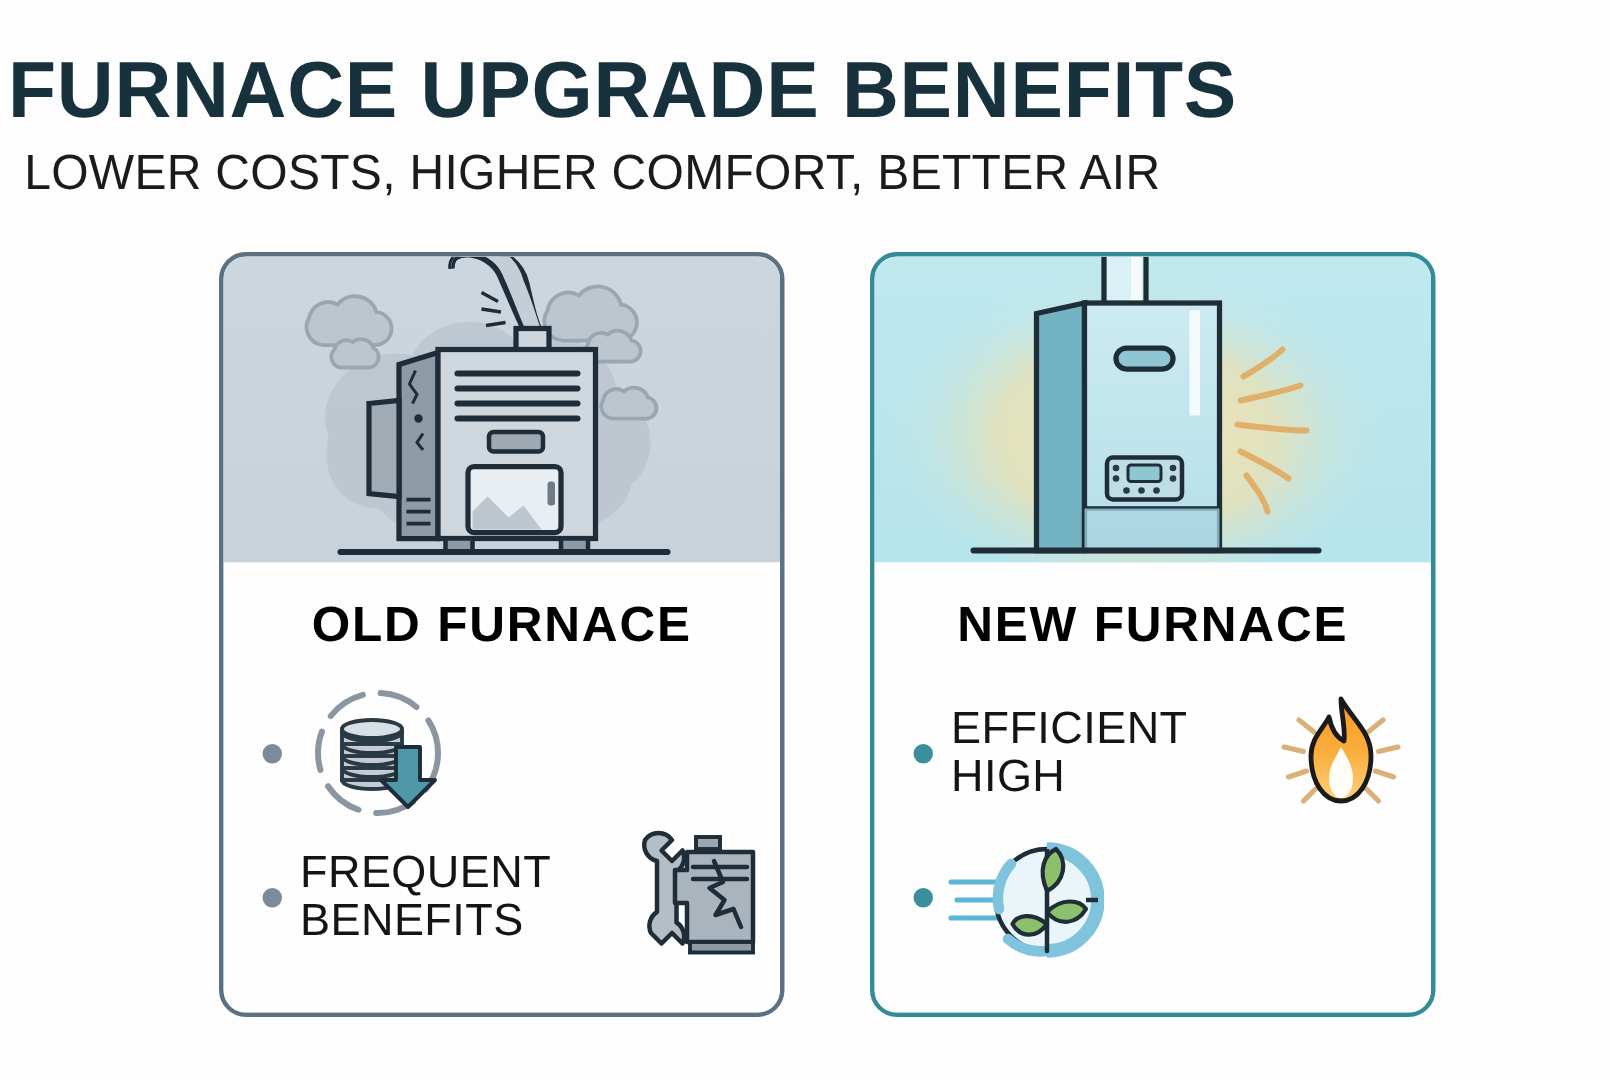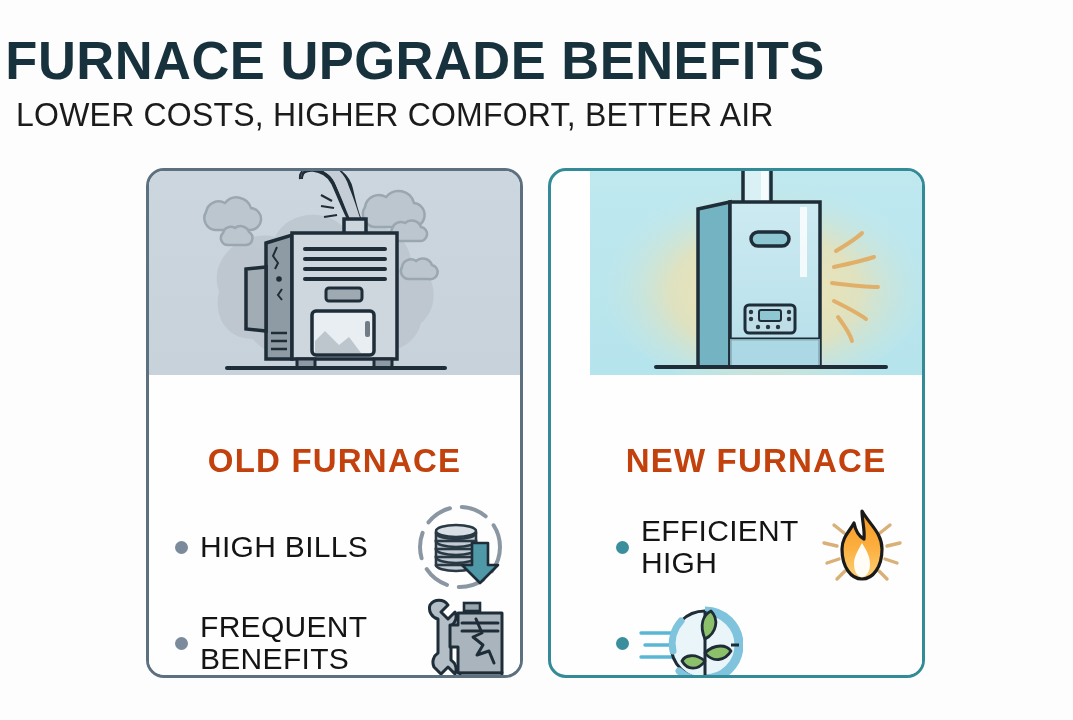--- a/index.html
+++ b/index.html
@@ -60,23 +60,22 @@
     border-radius: 18px;
     overflow: hidden;
     box-sizing: border-box;
     background: #fefefe;
   }
   #card-old {
     left: 146px;
     border: 3px solid #5d7080;
   }
   #card-new {
-    left: 548px;
+    left: 580px;
     border: 3px solid #328b97;
-    padding-left: 39px;
   }
 
   .illus {
     position: relative;
     width: 100%;
     height: 204px;
     overflow: hidden;
   }
   #illus-old { background: linear-gradient(180deg, #ccd6de 0%, #c8d2da 100%); }
   #illus-new { background: linear-gradient(180deg, #bfe8ef 0%, #b6e4ec 100%); }
@@ -87,24 +86,23 @@
     position: relative;
     background: #fefefe;
     height: 300px;
   }
 
   .card-heading {
     text-align: center;
     font-size: 33px;
     font-weight: 700;
     letter-spacing: 1.2px;
-    color: #c2410c;
+    color: #000000;
     padding-top: 24px;
     line-height: 1;
-    margin-top: 45px;
   }
 
   .bullets {
     position: relative;
     margin-top: 22px;
   }
   .bullet-row {
     position: relative;
     display: flex;
     align-items: center;
@@ -215,21 +213,20 @@
       </svg>
     </div>
 
     <div class="card-body">
       <div class="card-heading">OLD FURNACE</div>
 
       <div class="bullets">
 
         <div class="bullet-row">
           <span class="dot"></span>
-          <span class="bullet-text">HIGH BILLS</span>
           <span class="bullet-icon">
             <svg width="100" height="96" viewBox="0 0 100 96" xmlns="http://www.w3.org/2000/svg">
               <g fill="none" stroke="#8a97a3" stroke-width="4" stroke-linecap="round" stroke-dasharray="26 12">
                 <circle cx="50" cy="48" r="40"></circle>
               </g>
               <g>
                 <g fill="#c3ccd4" stroke="#2a3a45" stroke-width="2.6">
                   <ellipse cx="46" cy="66" rx="20" ry="6"></ellipse>
                   <rect x="26" y="58" width="40" height="8"></rect>
                   <ellipse cx="46" cy="58" rx="20" ry="6"></ellipse>

